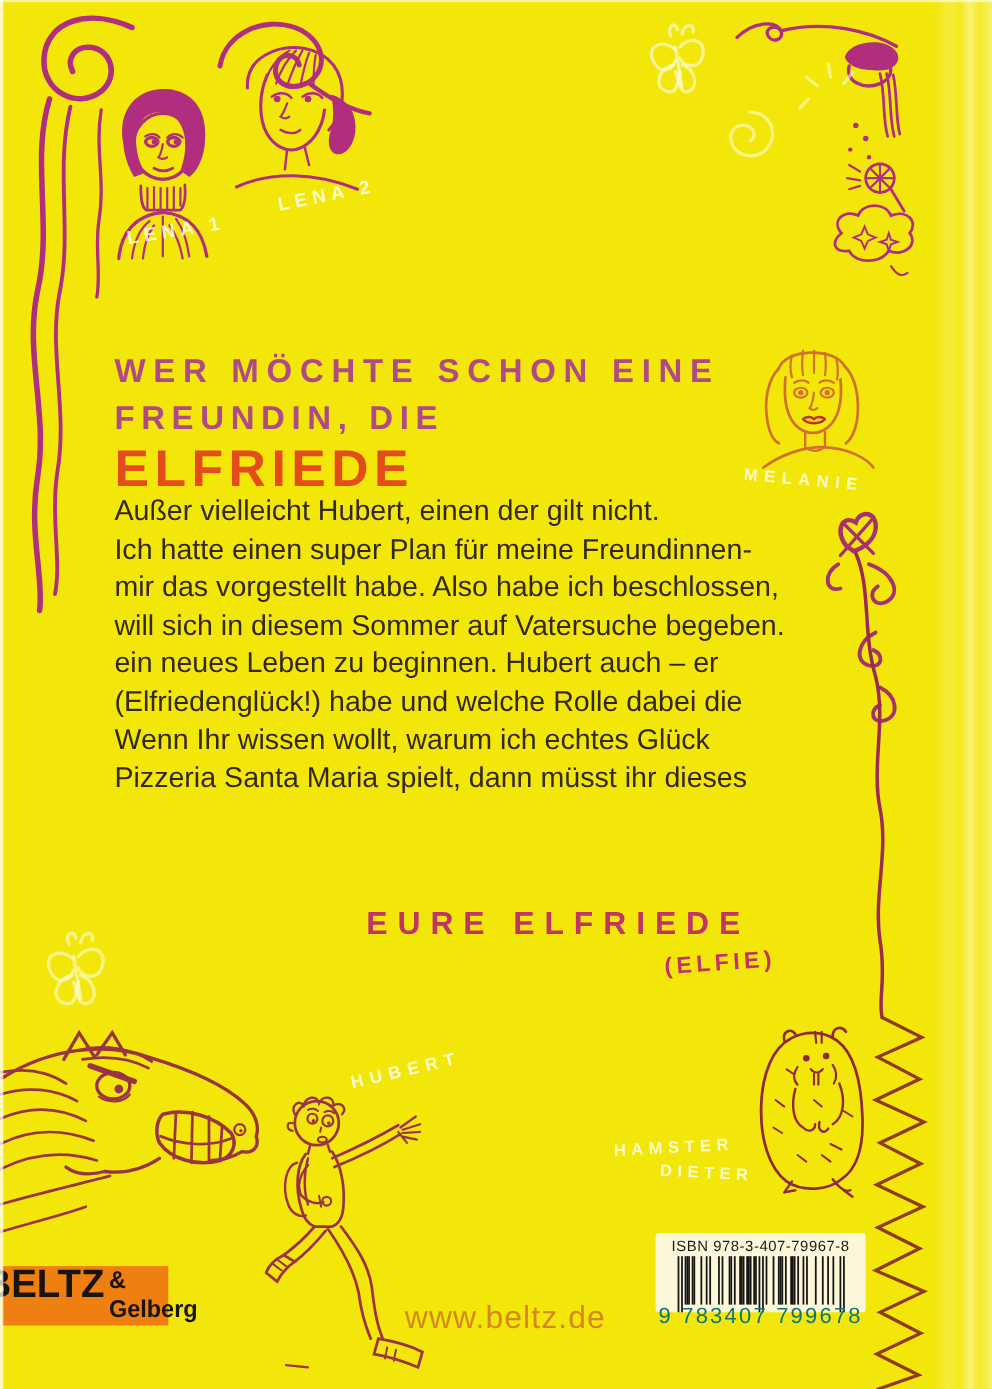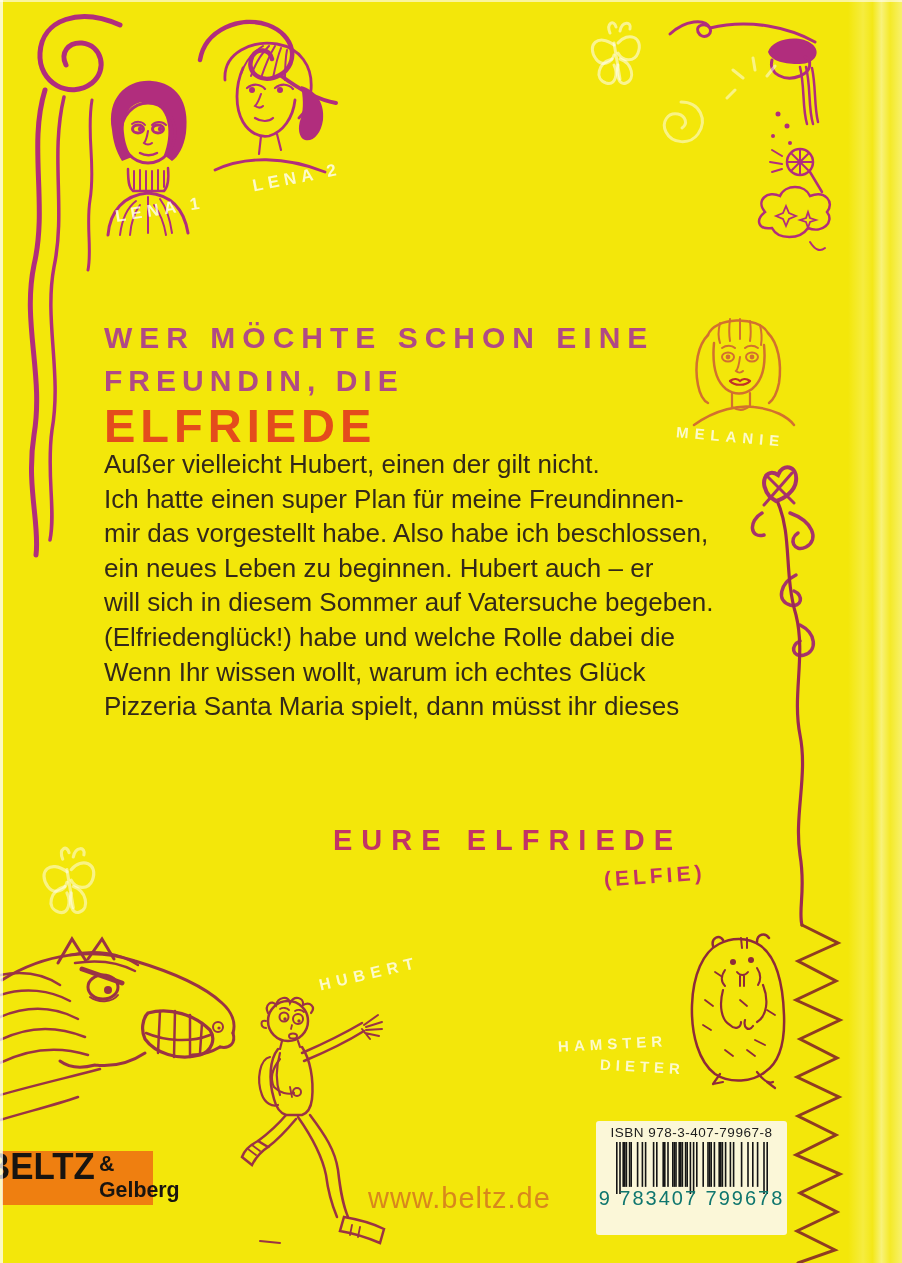--- a/index.html
+++ b/index.html
@@ -42,21 +42,21 @@
 
   
   .logo{left:2px;top:1151px;width:151px;height:54px;background:#ef7f10;color:#181410;
         display:flex;flex-direction:row;justify-content:center;padding-left:12px;box-sizing:border-box;}
   .logo-top{font-size:36px;font-weight:800;letter-spacing:0;line-height:.9;transform:scaleX(.97);transform-origin:left;}
   .logo-bottom{font-size:22px;font-weight:700;letter-spacing:0;transform:scaleX(.97);transform-origin:left;}
 
   .website{left:368px;top:1182px;font-size:29px;color:#d8871c;letter-spacing:1px;}
 
   
-  .isbn-box{left:596px;top:1121px;width:191px;height:114px;background:#fbf7d8;border-radius:3px;
+  .isbn-box{left:596px;top:1121px;width:191px;height:72px;background:#fbf7d8;border-radius:3px;
             display:flex;flex-direction:column;align-items:center;padding-top:4px;box-sizing:border-box;}
   .isbn-label{font-size:13.5px;color:#1c1c1c;letter-spacing:.5px;}
   .isbn-bars{margin-top:2px;width:152px;height:52px;}
   .isbn-bars rect{fill:#151515;}
   .isbn-digits{font-size:20px;color:#0f766e;letter-spacing:2px;margin-top:-7px;background:transparent;}
 
   svg{display:block;overflow:visible;}
   .sketch path,.sketch line,.sketch circle,.sketch ellipse,.sketch polyline{vector-effect:none;}
 </style>
 </head>
@@ -242,22 +242,22 @@
   <div class="hl-line2">
     <span class="hl-prefix">FREUNDIN, DIE</span>
     <span class="hl-big">ELFRIEDE</span>
   </div>
 </div>
 
 <div class="abs blurb">
   <div>Außer vielleicht Hubert, einen der gilt nicht.</div>
   <div>Ich hatte einen super Plan für meine Freundinnen-</div>
   <div>mir das vorgestellt habe. Also habe ich beschlossen,</div>
+  <div>will sich in diesem Sommer auf Vatersuche begeben.</div>
   <div>ein neues Leben zu beginnen. Hubert auch – er</div>
-  <div>will sich in diesem Sommer auf Vatersuche begeben.</div>
   <div>(Elfriedenglück!) habe und welche Rolle dabei die</div>
   <div>Wenn Ihr wissen wollt, warum ich echtes Glück</div>
   <div>Pizzeria Santa Maria spielt, dann müsst ihr dieses</div>
 </div>
 
 <div class="abs sig1">EURE ELFRIEDE</div>
 <div class="abs sig2">(ELFIE)</div>
 
 <span class="abs wlabel lbl-lena1">LENA 1</span>
 <span class="abs wlabel lbl-lena2">LENA 2</span>

